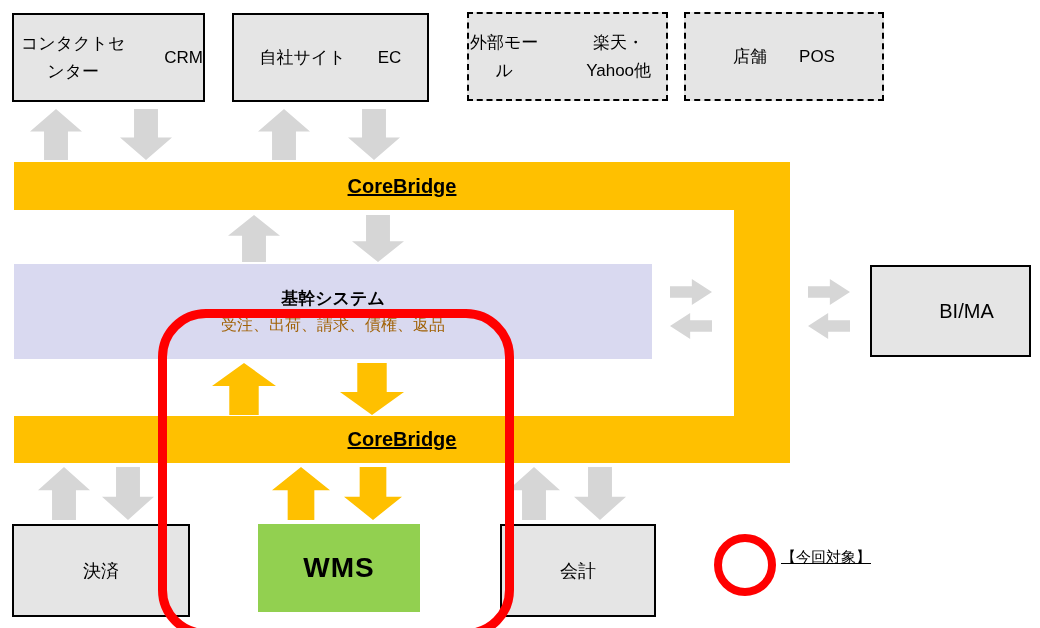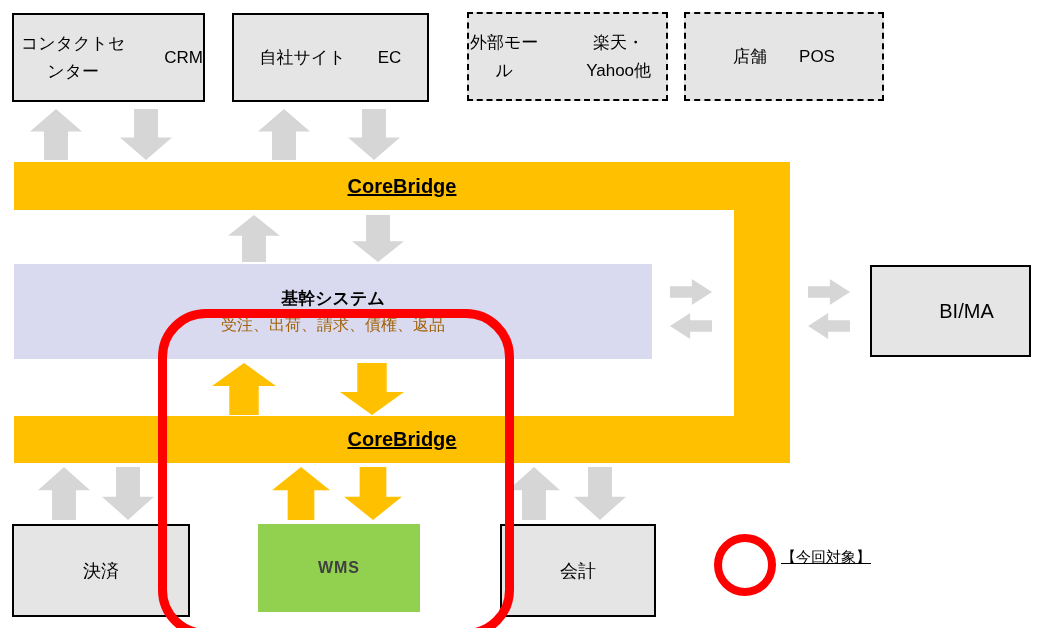--- a/index.html
+++ b/index.html
@@ -64,24 +64,24 @@
   .core-line  { font-size: 16px; color: #a16207; line-height: 26px; }
 
   
   .green-box {
     position: absolute;
     box-sizing: border-box;
     background: var(--green, #92D050);
     display: flex;
     align-items: center;
     justify-content: center;
-    font-size: 16px;
+    font-size: 28px;
     font-weight: bold;
     letter-spacing: 1px;
-    color: #404040;
+    color: #000000;
     z-index: 3;
   }
 
   
   .arr { position: absolute; z-index: 1; }
   .arr.gray   { background: var(--gray-arrow, #D6D6D6); }
   .arr.orange { background: var(--orange, #FFC000); }
   .arr-up   { clip-path: polygon(50% 0%, 100% 44%, 73% 44%, 73% 100%, 27% 100%, 27% 44%, 0% 44%); }
   .arr-down { clip-path: polygon(50% 100%, 100% 56%, 73% 56%, 73% 0%, 27% 0%, 27% 56%, 0% 56%); }
   .arr-right{ clip-path: polygon(100% 50%, 52% 0%, 52% 28%, 0% 28%, 0% 72%, 52% 72%, 52% 100%); }

